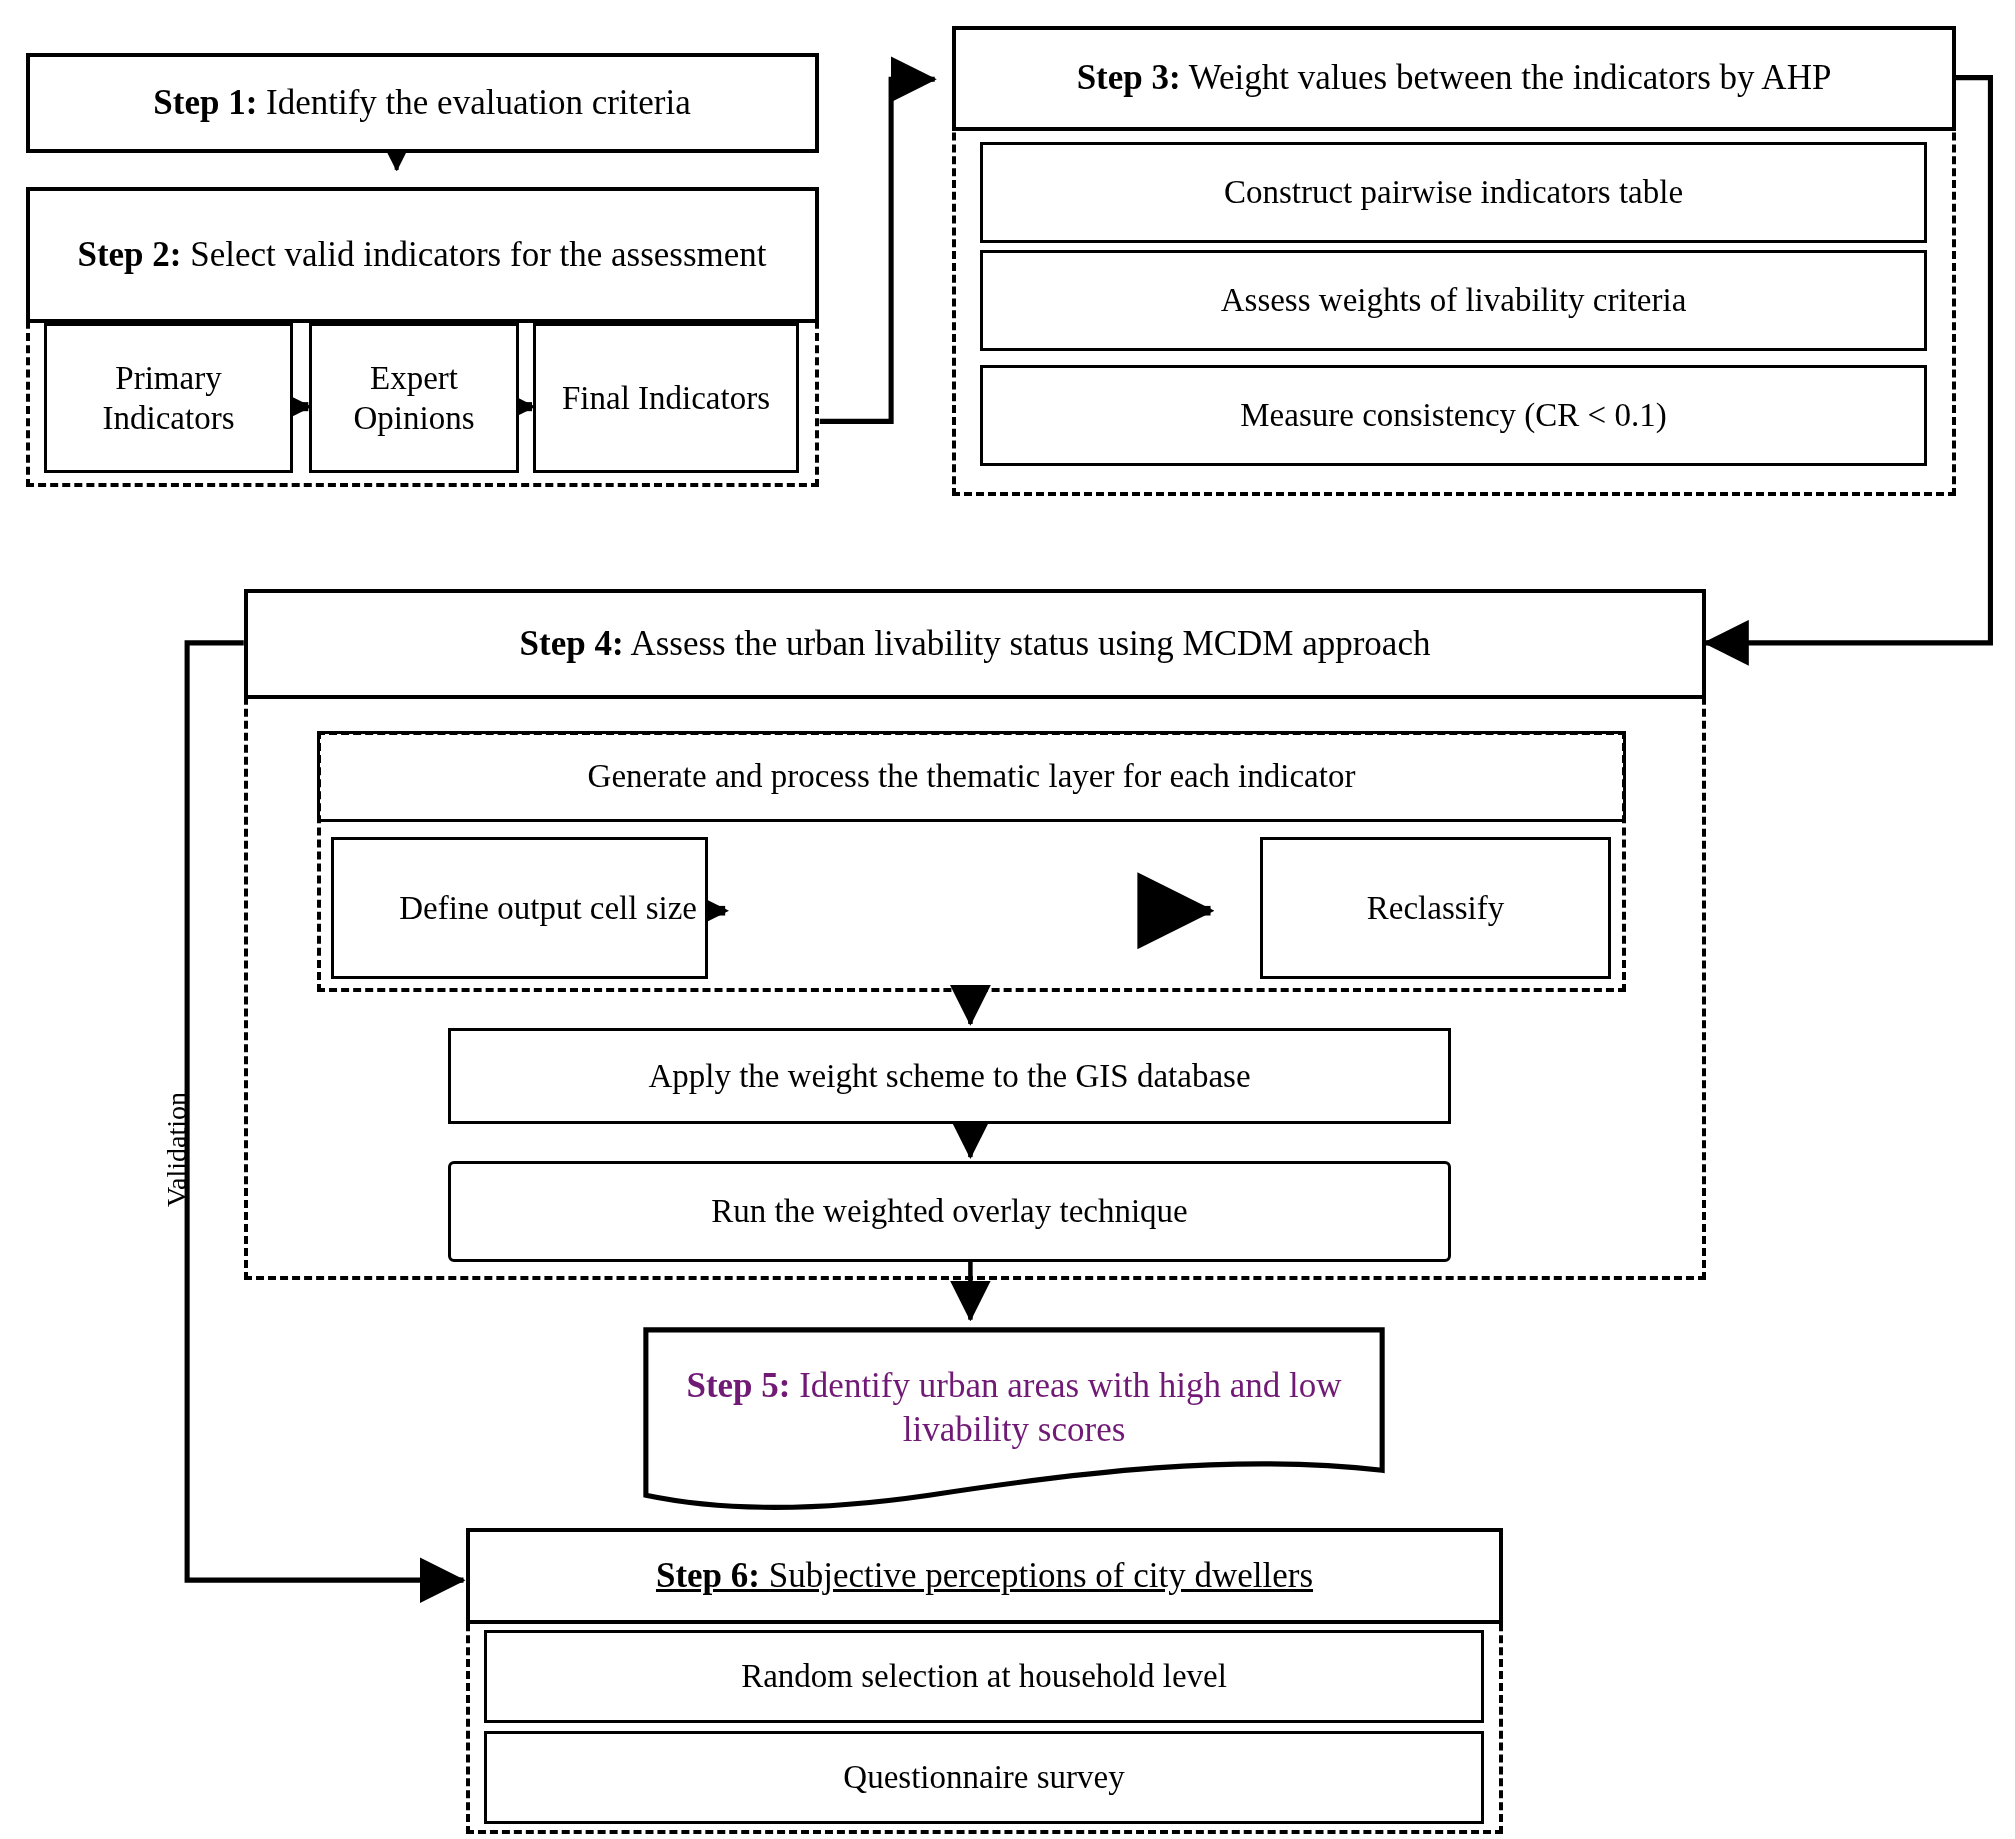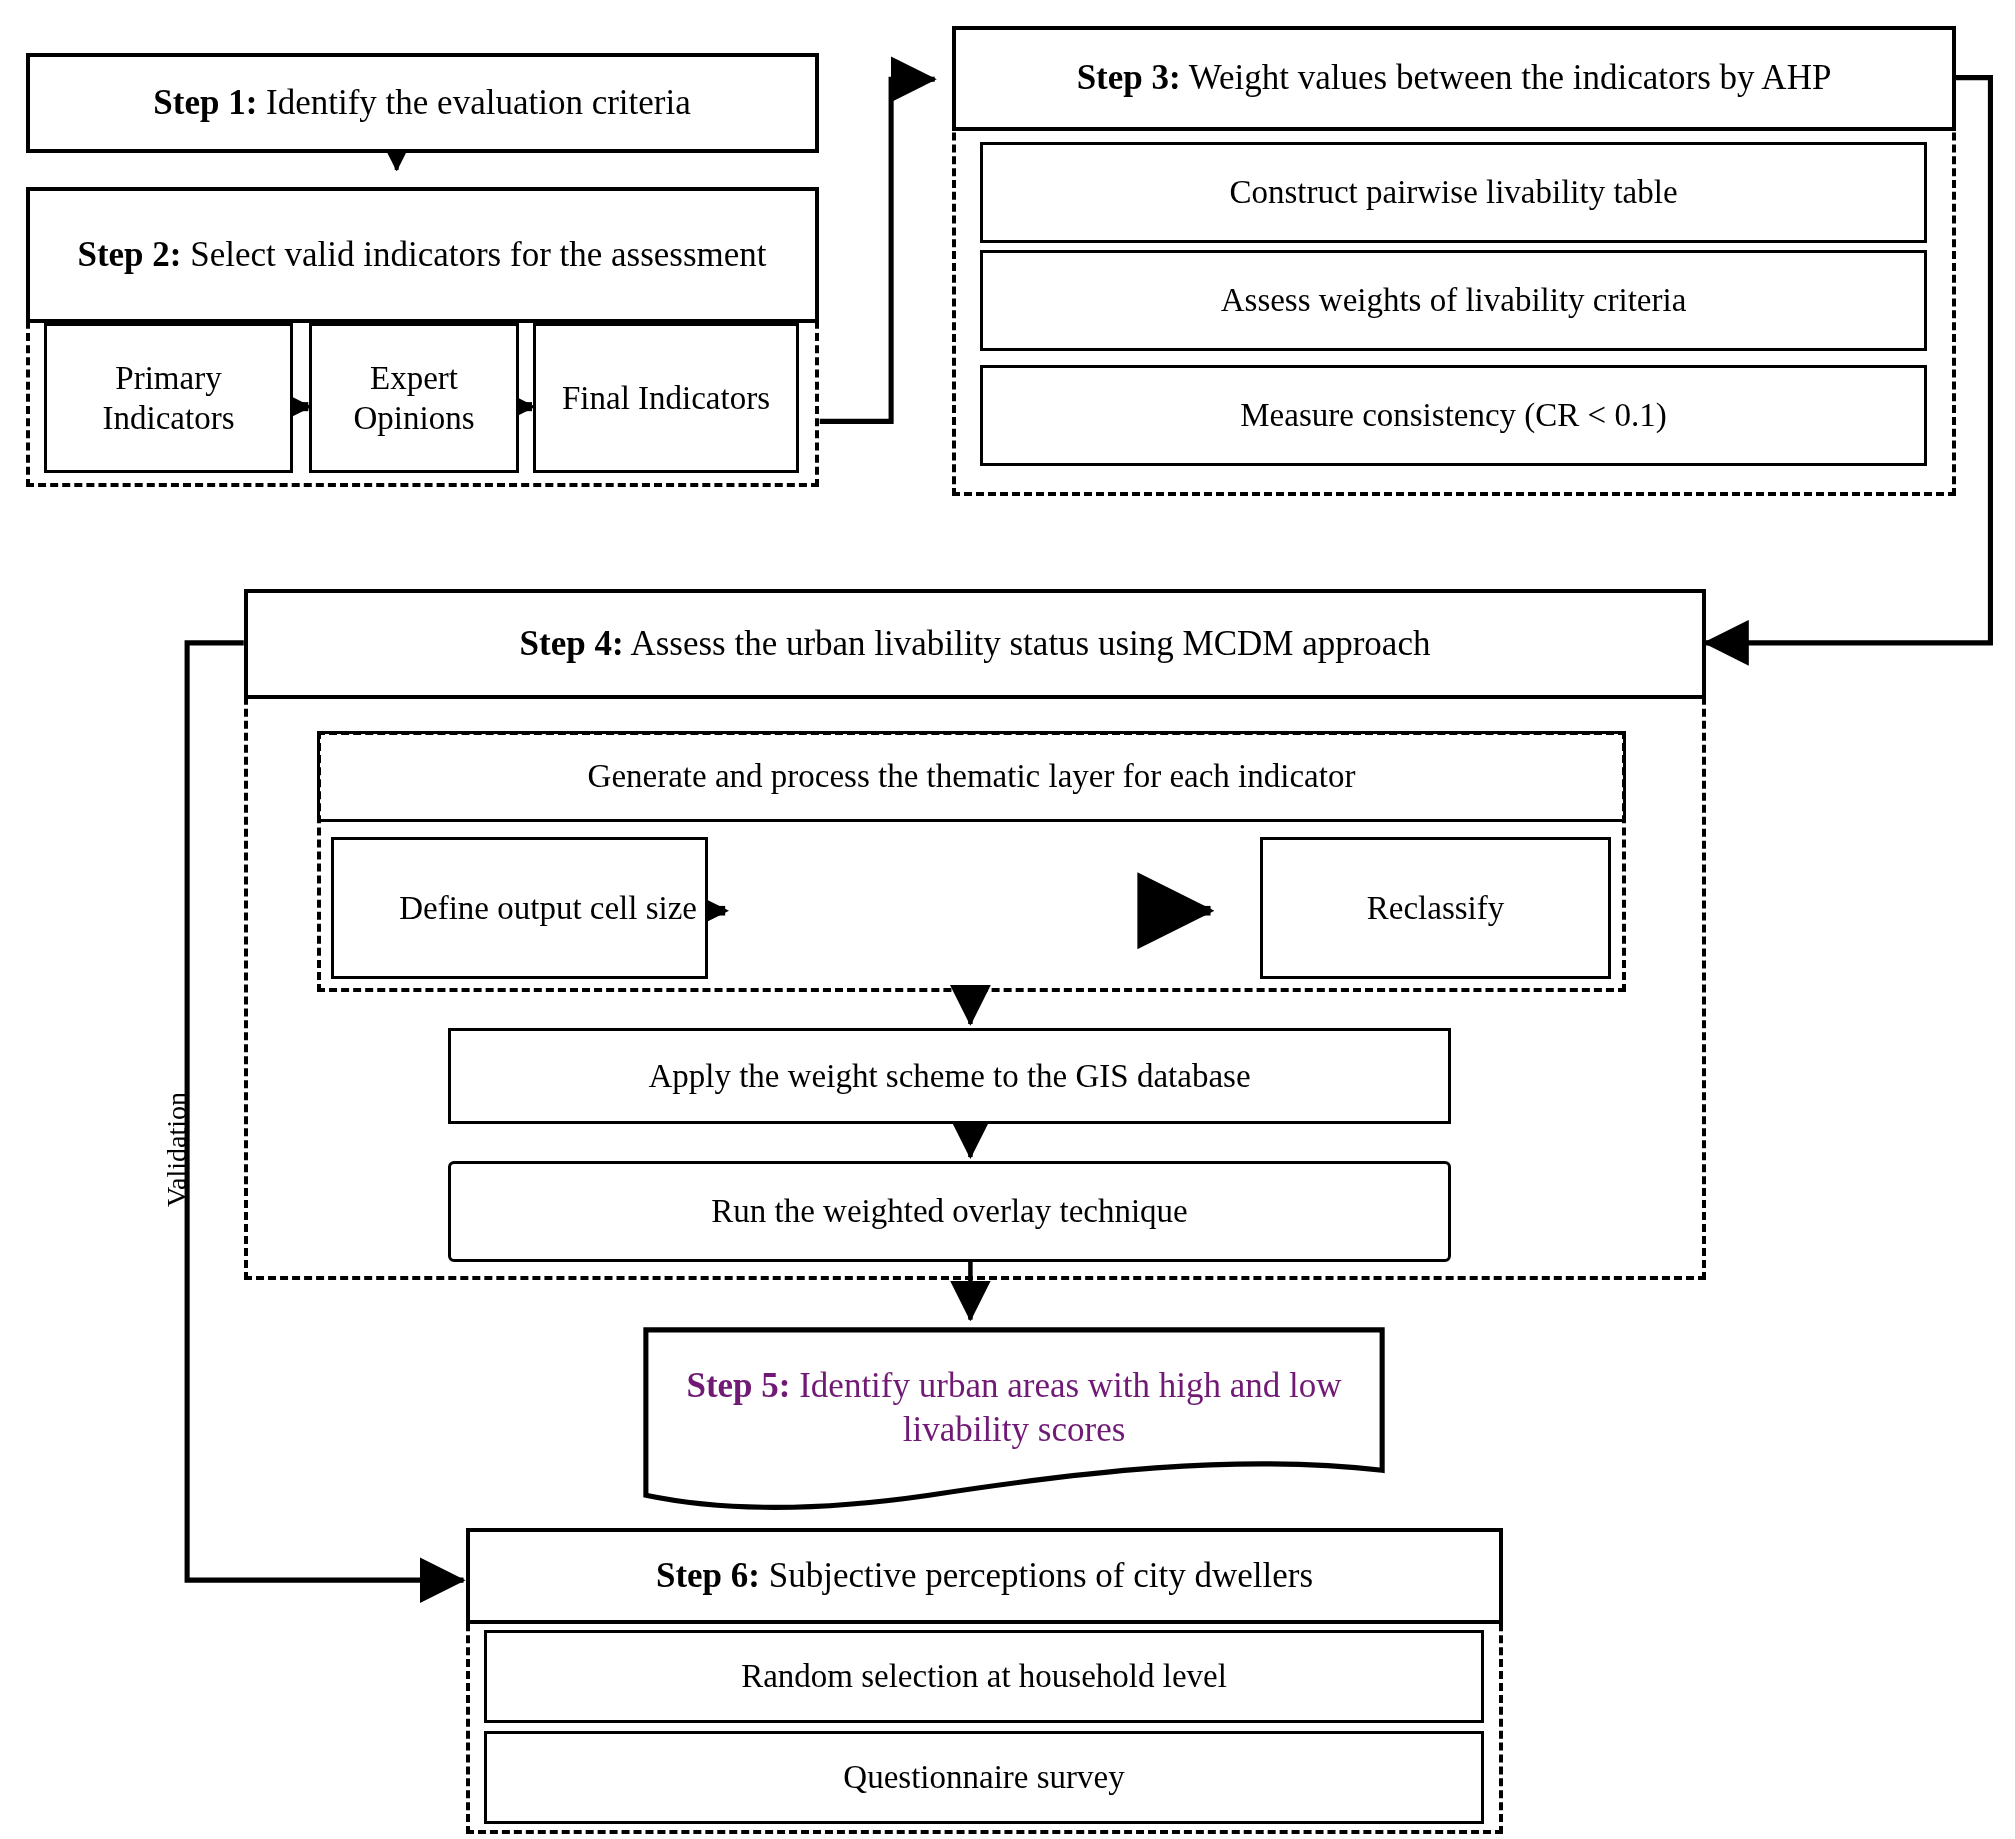--- a/index.html
+++ b/index.html
@@ -147,21 +147,21 @@
 
   <div class="dashgroup" style="left:952px;top:25.5px;width:1004px;height:470px;"></div>
 
   <div class="node" style="left:952px;top:25.5px;width:1004px;height:105px;">
     <span class="txt f-lg">
       <b>Step 3:</b><span> Weight values between the indicators by AHP</span>
     </span>
   </div>
 
   <div class="node thin" style="left:980px;top:142px;width:947px;height:101px;">
-    <span class="txt f-md">Construct pairwise livability table</span>
+    <span class="txt f-md">Construct pairwise indicators table</span>
   </div>
   <div class="node thin" style="left:980px;top:250px;width:947px;height:101px;">
     <span class="txt f-md">Assess weights of livability criteria</span>
   </div>
   <div class="node thin" style="left:980px;top:365px;width:947px;height:101px;">
     <span class="txt f-md">Measure consistency (CR &lt; 0.1)</span>
   </div>
 
   <div class="dashgroup" style="left:244px;top:589px;width:1462px;height:691px;"></div>
 
@@ -194,21 +194,21 @@
   <div class="vlabel" style="left:161px;top:1207px;">Validation</div>
 
   <div class="doc-wrap" style="left:646px;top:1330px;width:736px;height:170px;">
     <div class="doc-text" style="top:34px;">
       <b>Step 5:</b><span> Identify urban areas with high and low livability scores</span>
     </div>
   </div>
 
   <div class="dashgroup" style="left:466px;top:1528px;width:1037px;height:306px;"></div>
 
-  <div class="node" style="left:466px;top:1528px;width:1037px;height:96px;">
+  <div class="node" style="left:466px;top:1528px;width:1037px;height:96px;text-decoration:underline;">
     <span class="txt f-lg">
       <b>Step 6:</b><span> Subjective perceptions of city dwellers</span>
     </span>
   </div>
 
   <div class="node thin" style="left:484px;top:1630px;width:1000px;height:93px;text-align:right;">
     <span class="txt f-md">Random selection at household level</span>
   </div>
   <div class="node thin" style="left:484px;top:1731px;width:1000px;height:93px;">
     <span class="txt f-md">Questionnaire survey</span>

